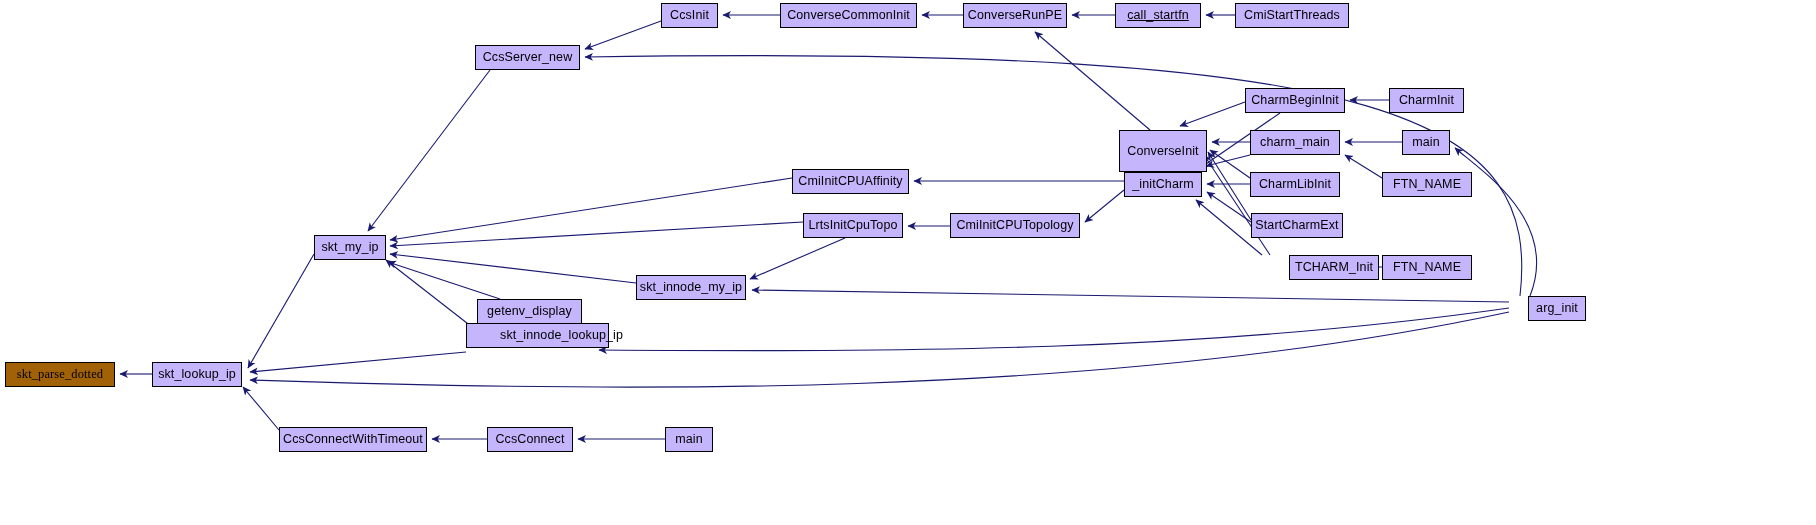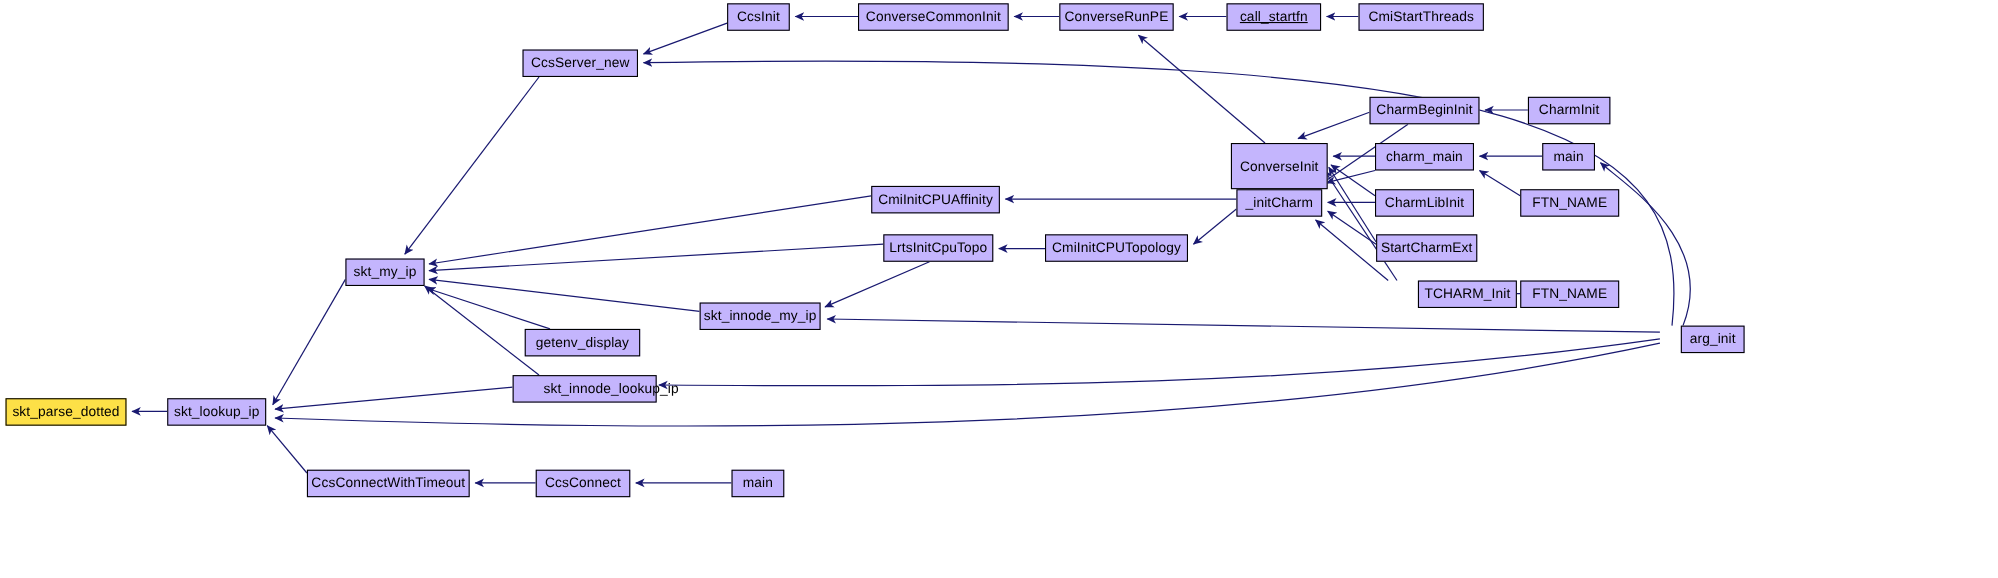--- a/index.html
+++ b/index.html
@@ -32,21 +32,22 @@
     font-size: 12.5px;
     line-height: 1;
     display: flex;
     align-items: center;
     justify-content: center;
     white-space: nowrap;
     letter-spacing: 0.1px;
     cursor: pointer;
   }
   .node.highlight {
-    background: #fde047;
+    background: #a16207;
+    font-family: Liberation Serif, serif;
   }
   .node-label {
     pointer-events: none;
   }
 </style>
 </head>
 <body>
 
 <div id="graph-root">
   <svg id="edge-layer" viewBox="0 0 1816 525" xmlns="http://www.w3.org/2000/svg">
@@ -108,21 +109,21 @@
       </div>
       <div class="node" style="left: 314px; top: 235px; width: 72px; height: 25px; text-align: right;">
         <span class="node-label">skt_my_ip</span>
       </div>
       <div class="node" style="left: 477px; top: 299px; width: 105px; height: 25px;">
         <span class="node-label">getenv_display</span>
       </div>
       <div class="node" style="left: 636px; top: 275px; width: 110px; height: 25px;">
         <span class="node-label">skt_innode_my_ip</span>
       </div>
-      <div class="node" style="left: 466px; top: 341px; width: 131px; height: 25px; padding-left: 48px;">
+      <div class="node" style="left: 466px; top: 323px; width: 143px; height: 25px; padding-left: 48px;">
         <span class="node-label">skt_innode_lookup_ip</span>
       </div>
       <div class="node" style="left: 279px; top: 427px; width: 148px; height: 25px;">
         <span class="node-label">CcsConnectWithTimeout</span>
       </div>
       <div class="node" style="left: 487px; top: 427px; width: 86px; height: 25px;">
         <span class="node-label">CcsConnect</span>
       </div>
       <div class="node" style="left: 665px; top: 427px; width: 48px; height: 25px;">
         <span class="node-label">main</span>

